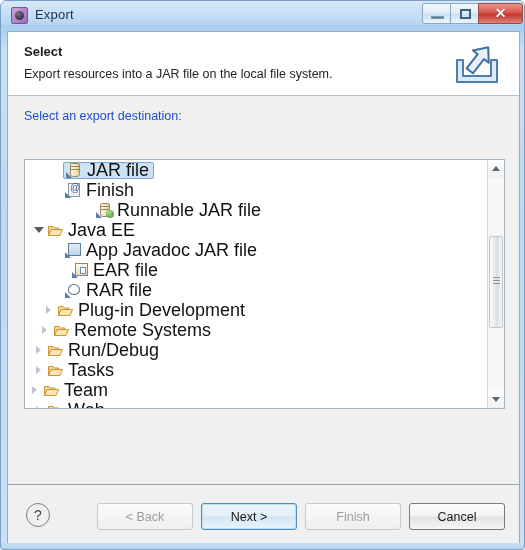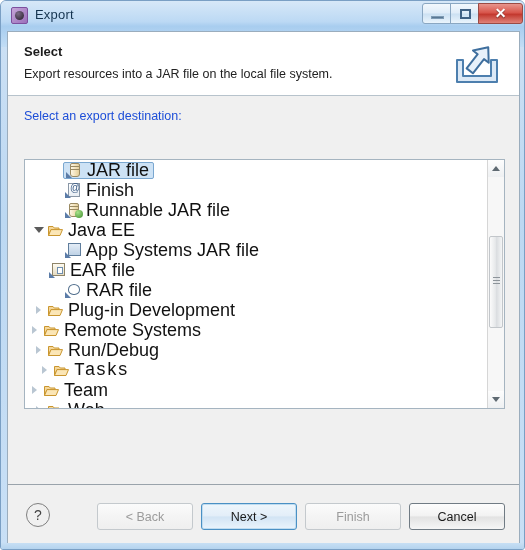--- a/index.html
+++ b/index.html
@@ -501,21 +501,21 @@
             <div class="tree-row" style="padding-left: 24px;">
               <span class="twisty "></span>
               <span class="sel-wrap">
                 <span class="node-icon">
                   <span class="ico-javadoc"></span>
                   <span class="badge-arrow"></span>
                 </span>
                 <span class="node-label">Finish</span>
               </span>
             </div>
-            <div class="tree-row" style="padding-left: 24px;">
+            <div class="tree-row" style="padding-left: 16px; gap: 39px;">
               <span class="twisty "></span>
               <span class="sel-wrap">
                 <span class="node-icon">
                   <span class="ico-jar"></span>
                   <span class="badge-arrow"></span>
                   <span class="ico-run-badge"></span>
                 </span>
                 <span class="node-label">Runnable JAR file</span>
               </span>
             </div>
@@ -531,56 +531,56 @@
                 <span class="node-label">Java EE</span>
               </span>
             </div>
             <div class="tree-row" style="padding-left: 24px;">
               <span class="twisty "></span>
               <span class="sel-wrap">
                 <span class="node-icon">
                   <span class="ico-appclient"></span>
                   <span class="badge-arrow"></span>
                 </span>
-                <span class="node-label">App Systems JAR file</span>
-              </span>
-            </div>
-            <div class="tree-row" style="padding-left: 8px;">
+                <span class="node-label">App Javadoc JAR file</span>
+              </span>
+            </div>
+            <div class="tree-row" style="padding-left: 31px;">
               <span class="twisty "></span>
               <span class="sel-wrap">
                 <span class="node-icon">
                   <span class="ico-ear"></span>
                   <span class="badge-arrow"></span>
                 </span>
                 <span class="node-label">EAR file</span>
               </span>
             </div>
             <div class="tree-row" style="padding-left: 24px;">
               <span class="twisty "></span>
               <span class="sel-wrap">
                 <span class="node-icon">
                   <span class="ico-rar"></span>
                   <span class="badge-arrow"></span>
                 </span>
                 <span class="node-label">RAR file</span>
               </span>
             </div>
-            <div class="tree-row" style="padding-left: 6px;">
+            <div class="tree-row" style="padding-left: 16px;">
               <span class="twisty collapsed"></span>
               <span class="sel-wrap">
                 <span class="node-icon">
                   <svg class="ico-folder-open" viewBox="0 0 15 11">
                     <path d="M0.5 10.5 L0.5 1.5 L5 1.5 L6.3 3 L11 3 L11 4.6 L3 4.6 L0.5 10.5 Z" fill="#f6d79a" stroke="#c9962f" stroke-width="1" stroke-linejoin="round"></path>
                     <path d="M3 4.6 L14.5 4.6 L12 10.5 L0.5 10.5 Z" fill="#fbe6b6" stroke="#c9962f" stroke-width="1" stroke-linejoin="round"></path>
                   </svg>
                 </span>
                 <span class="node-label">Plug-in Development</span>
               </span>
             </div>
-            <div class="tree-row" style="padding-left: 2px;">
+            <div class="tree-row" style="padding-left: 12px;">
               <span class="twisty collapsed"></span>
               <span class="sel-wrap">
                 <span class="node-icon">
                   <svg class="ico-folder-open" viewBox="0 0 15 11">
                     <path d="M0.5 10.5 L0.5 1.5 L5 1.5 L6.3 3 L11 3 L11 4.6 L3 4.6 L0.5 10.5 Z" fill="#f6d79a" stroke="#c9962f" stroke-width="1" stroke-linejoin="round"></path>
                     <path d="M3 4.6 L14.5 4.6 L12 10.5 L0.5 10.5 Z" fill="#fbe6b6" stroke="#c9962f" stroke-width="1" stroke-linejoin="round"></path>
                   </svg>
                 </span>
                 <span class="node-label">Remote Systems</span>
               </span>
@@ -590,21 +590,21 @@
               <span class="sel-wrap">
                 <span class="node-icon">
                   <svg class="ico-folder-open" viewBox="0 0 15 11">
                     <path d="M0.5 10.5 L0.5 1.5 L5 1.5 L6.3 3 L11 3 L11 4.6 L3 4.6 L0.5 10.5 Z" fill="#f6d79a" stroke="#c9962f" stroke-width="1" stroke-linejoin="round"></path>
                     <path d="M3 4.6 L14.5 4.6 L12 10.5 L0.5 10.5 Z" fill="#fbe6b6" stroke="#c9962f" stroke-width="1" stroke-linejoin="round"></path>
                   </svg>
                 </span>
                 <span class="node-label">Run/Debug</span>
               </span>
             </div>
-            <div class="tree-row" style="padding-left: 12px; font-family: Liberation Mono, monospace;">
+            <div class="tree-row" style="padding-left: 6px;">
               <span class="twisty collapsed"></span>
               <span class="sel-wrap">
                 <span class="node-icon">
                   <svg class="ico-folder-open" viewBox="0 0 15 11">
                     <path d="M0.5 10.5 L0.5 1.5 L5 1.5 L6.3 3 L11 3 L11 4.6 L3 4.6 L0.5 10.5 Z" fill="#f6d79a" stroke="#c9962f" stroke-width="1" stroke-linejoin="round"></path>
                     <path d="M3 4.6 L14.5 4.6 L12 10.5 L0.5 10.5 Z" fill="#fbe6b6" stroke="#c9962f" stroke-width="1" stroke-linejoin="round"></path>
                   </svg>
                 </span>
                 <span class="node-label">Tasks</span>
               </span>

